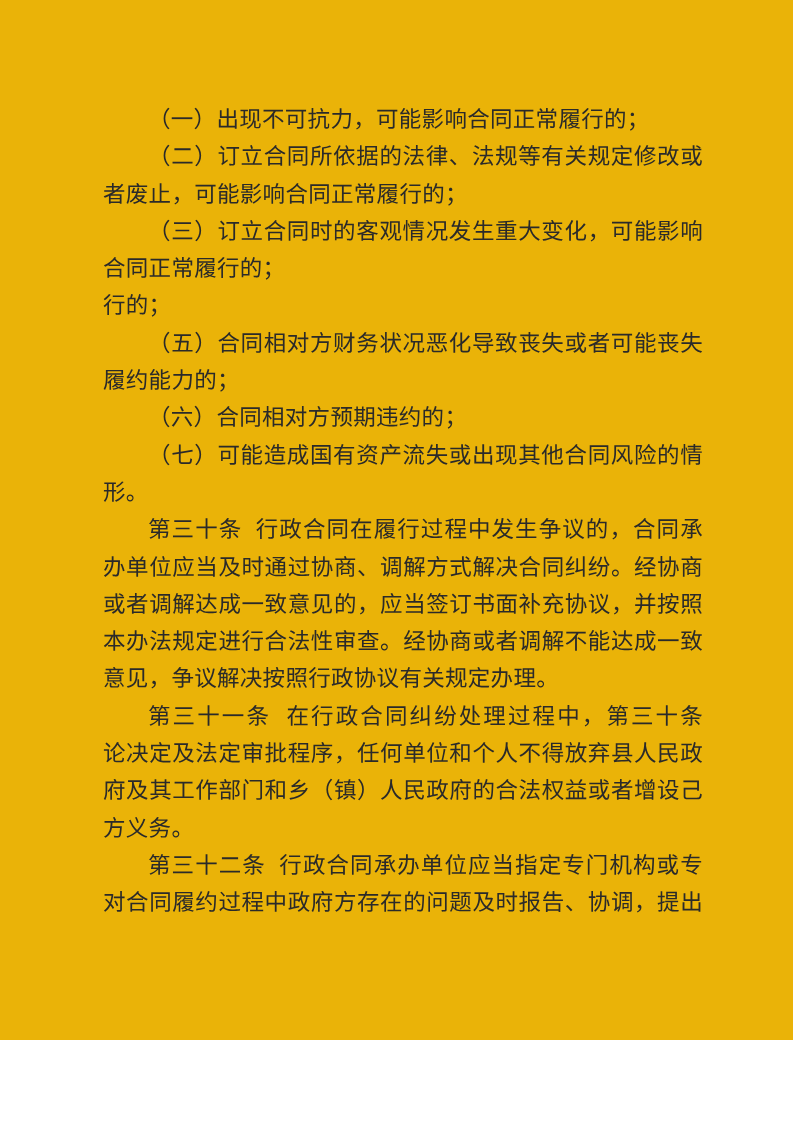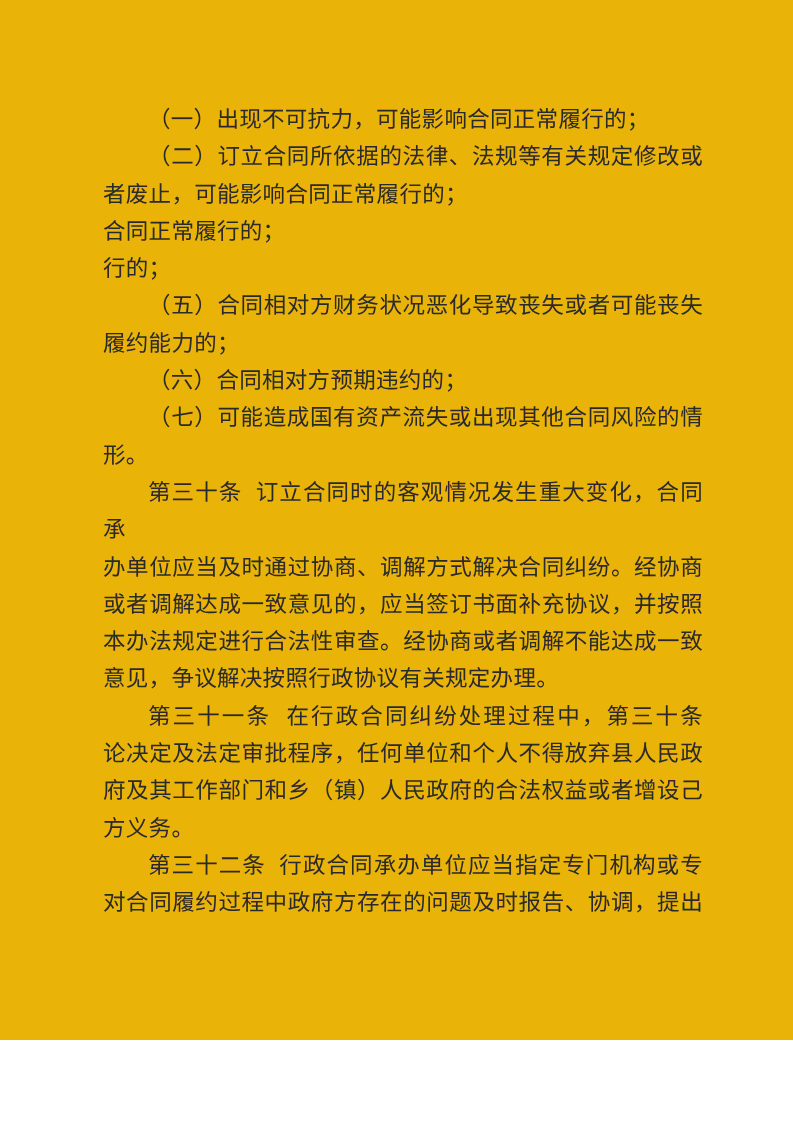--- a/index.html
+++ b/index.html
@@ -50,28 +50,29 @@
   }
 </style>
 </head>
 <body>
 
 <div class="page">
   <div class="text-block">
       <div class="ln ind">（一）出现不可抗力，可能影响合同正常履行的；</div>
       <div class="ln ind jf">（二）订立合同所依据的法律、法规等有关规定修改或</div>
       <div class="ln">者废止，可能影响合同正常履行的；</div>
+      <div class="ln ind jf">（三）订立合同时的客观情况发生重大变化，可能影响</div>
       <div class="ln">合同正常履行的；</div>
       <div class="ln">行的；</div>
       <div class="ln ind jf">（五）合同相对方财务状况恶化导致丧失或者可能丧失</div>
       <div class="ln">履约能力的；</div>
       <div class="ln ind">（六）合同相对方预期违约的；</div>
       <div class="ln ind jf">（七）可能造成国有资产流失或出现其他合同风险的情</div>
       <div class="ln">形。</div>
-      <div class="ln ind jf">第三十条  订立合同时的客观情况发生重大变化，合同承</div>
+      <div class="ln ind jf">第三十条  行政合同在履行过程中发生争议的，合同承</div>
       <div class="ln jf">办单位应当及时通过协商、调解方式解决合同纠纷。经协商</div>
       <div class="ln jf">或者调解达成一致意见的，应当签订书面补充协议，并按照</div>
       <div class="ln jf">本办法规定进行合法性审查。经协商或者调解不能达成一致</div>
       <div class="ln">意见，争议解决按照行政协议有关规定办理。</div>
       <div class="ln ind jf">第三十一条  在行政合同纠纷处理过程中，第三十条</div>
       <div class="ln jf">论决定及法定审批程序，任何单位和个人不得放弃县人民政</div>
       <div class="ln jf">府及其工作部门和乡（镇）人民政府的合法权益或者增设己</div>
       <div class="ln">方义务。</div>
       <div class="ln ind jf">第三十二条  行政合同承办单位应当指定专门机构或专</div>
       <div class="ln jf">对合同履约过程中政府方存在的问题及时报告、协调，提出</div>

